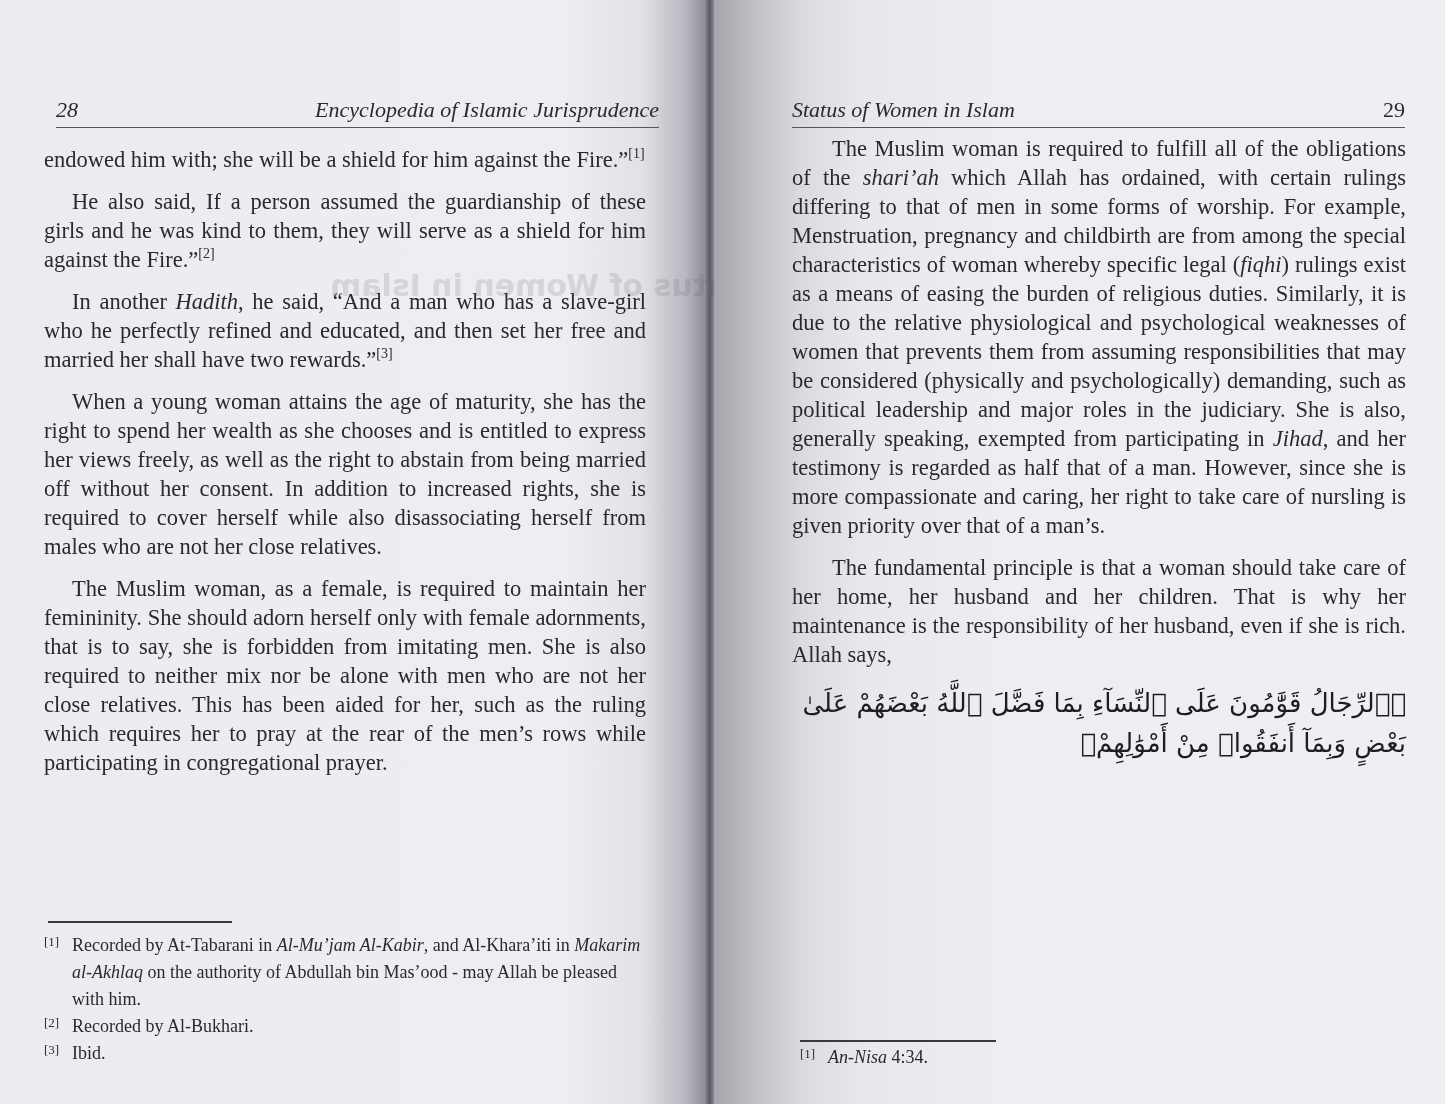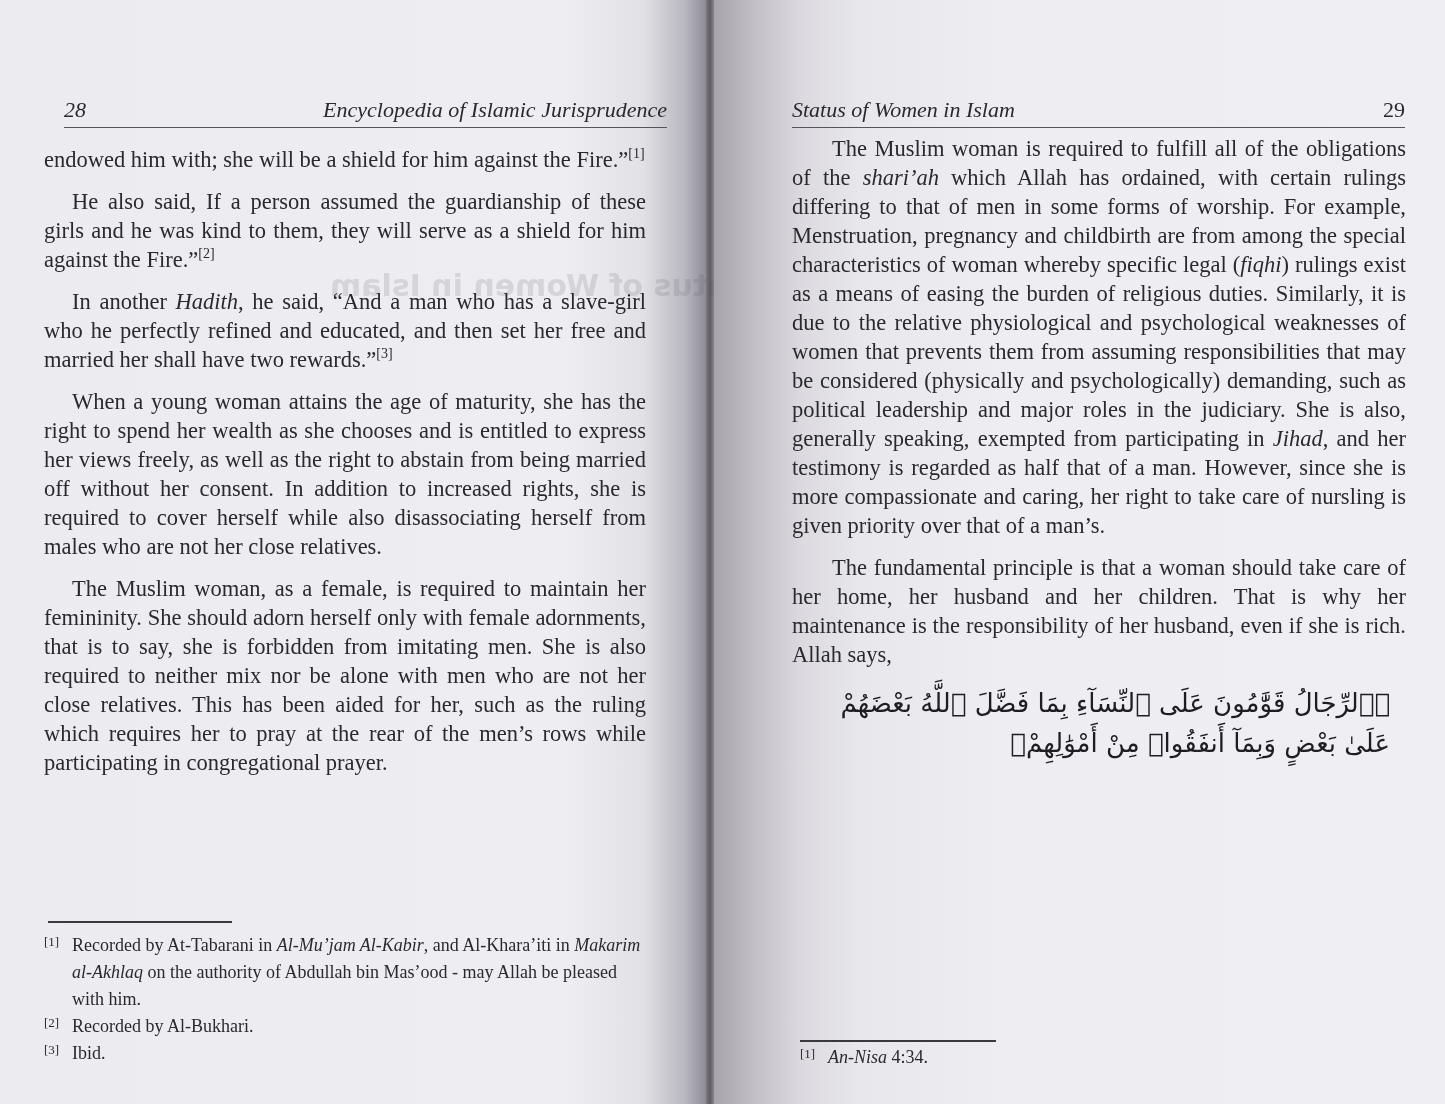--- a/index.html
+++ b/index.html
@@ -25,40 +25,40 @@
   .page-right {
     width: 731px;
     background: linear-gradient(to right, #a6a3ab 0%, #c4c1c8 6%, #dcdae0 12%, #e8e7eb 20%, #eeedf1 40%, #efeef2 100%);
   }
   .running-head {
     position: absolute; top: 92px; height: 36px;
     border-bottom: 1.5px solid #55545a;
     display: flex; justify-content: space-between; align-items: flex-end;
     font-size: 22px; padding-bottom: 4px; box-sizing: border-box;
   }
-  .page-left .running-head { left: 64px; width: 603px; gap: 43px; }
+  .page-left .running-head { left: 56px; width: 603px; gap: 43px; }
   .page-right .running-head { left: 78px; width: 613px; }
   .page-num { font-style: italic; font-size: 22px; }
   .page-right .page-num { font-style: normal; }
   .head-title { font-style: italic; font-size: 22px; }
 
   .body-text {
     position: absolute; font-size: 22.5px; line-height: 29px; text-align: justify;
   }
   .page-left .body-text { left: 44px; width: 602px; top: 145px; }
   .page-right .body-text { left: 78px; width: 614px; top: 134px; }
   .para { margin: 0 0 13px 0; text-indent: 28px; }
   .para.noindent { text-indent: 0; }
   .para.first-right { text-indent: 40px; }
   sup.fn { font-size: 14px; vertical-align: 9px; line-height: 0; }
   em { font-style: italic; }
 
   .arabic {
     direction: rtl; font-family: "DejaVu Sans", sans-serif; font-size: 26px;
-    line-height: 40px; text-align: right; margin: 14px 16px 8px 0; color: #1e1e22;
+    line-height: 40px; text-align: right; margin: 14px 0 8px 0; color: #1e1e22;
   }
   .quote-trans {
     font-style: italic; font-size: 21px; line-height: 29px; text-align: justify;
     margin: 0 10px 0 42px;
   }
 
   .fn-rule { position: absolute; height: 1.5px; background: #3a393e; }
   .page-left .fn-rule { left: 48px; top: 921px; width: 184px; }
   .page-right .fn-rule { left: 86px; top: 1040px; width: 196px; }
 

